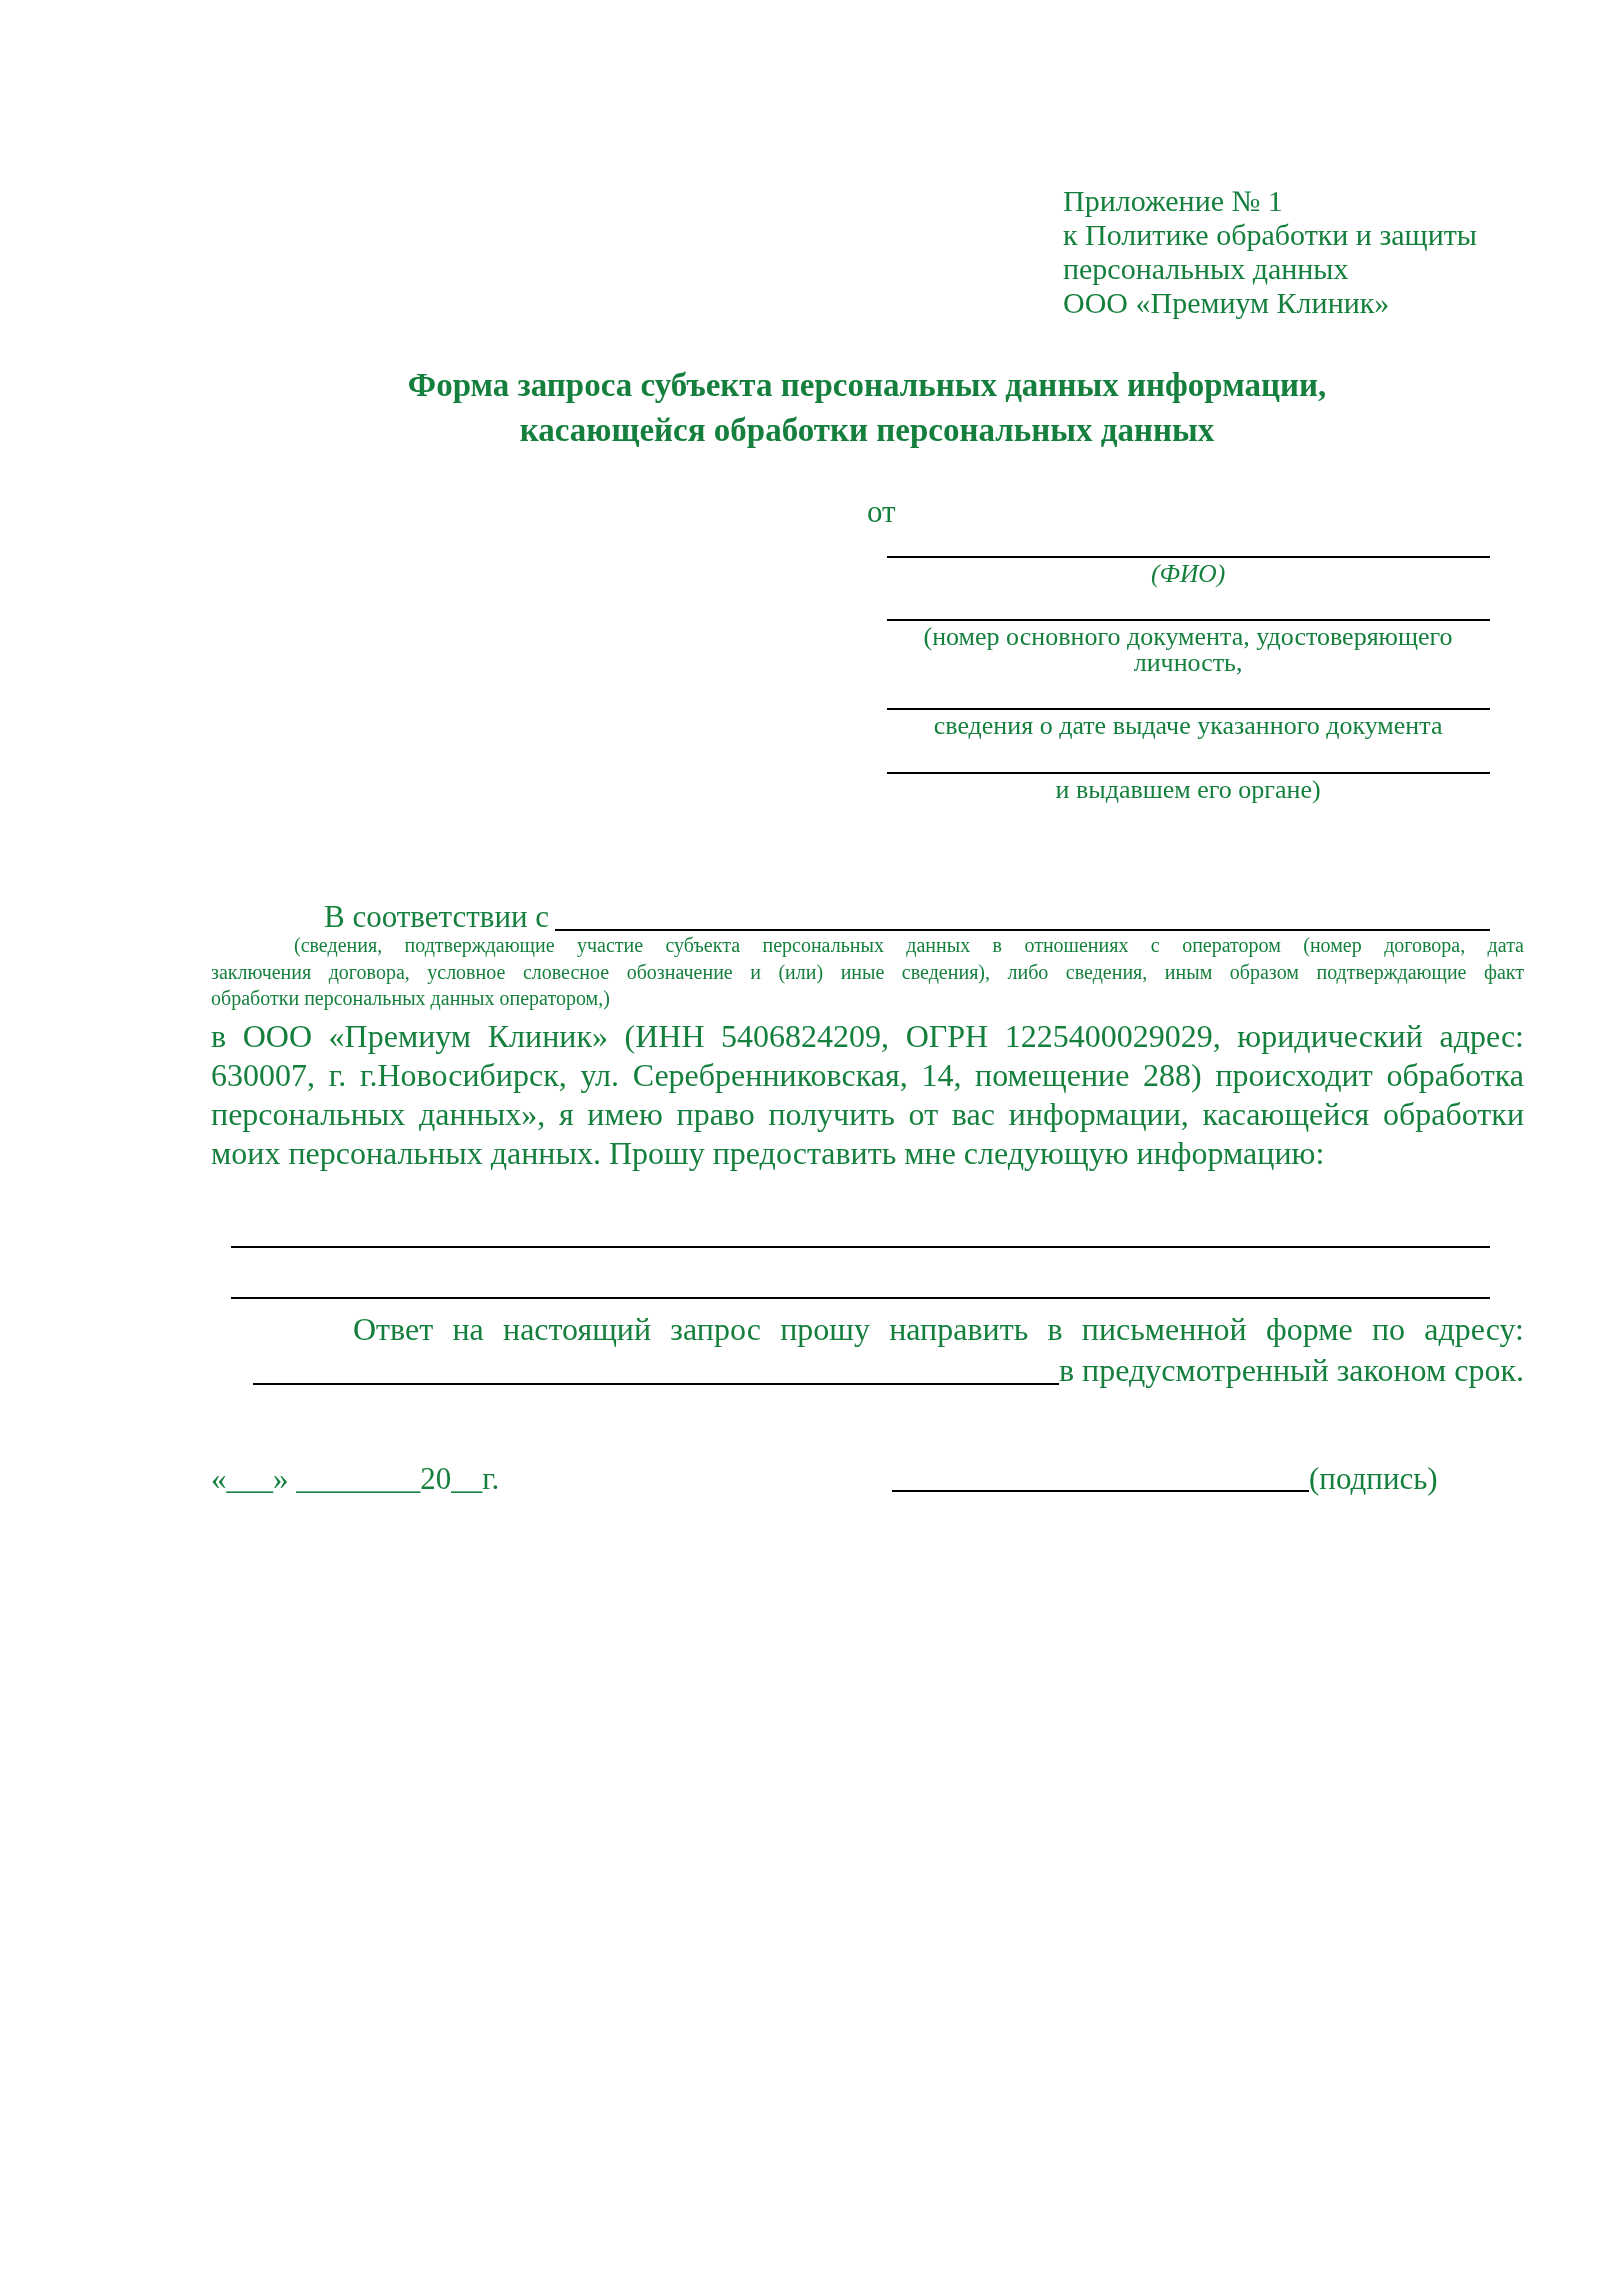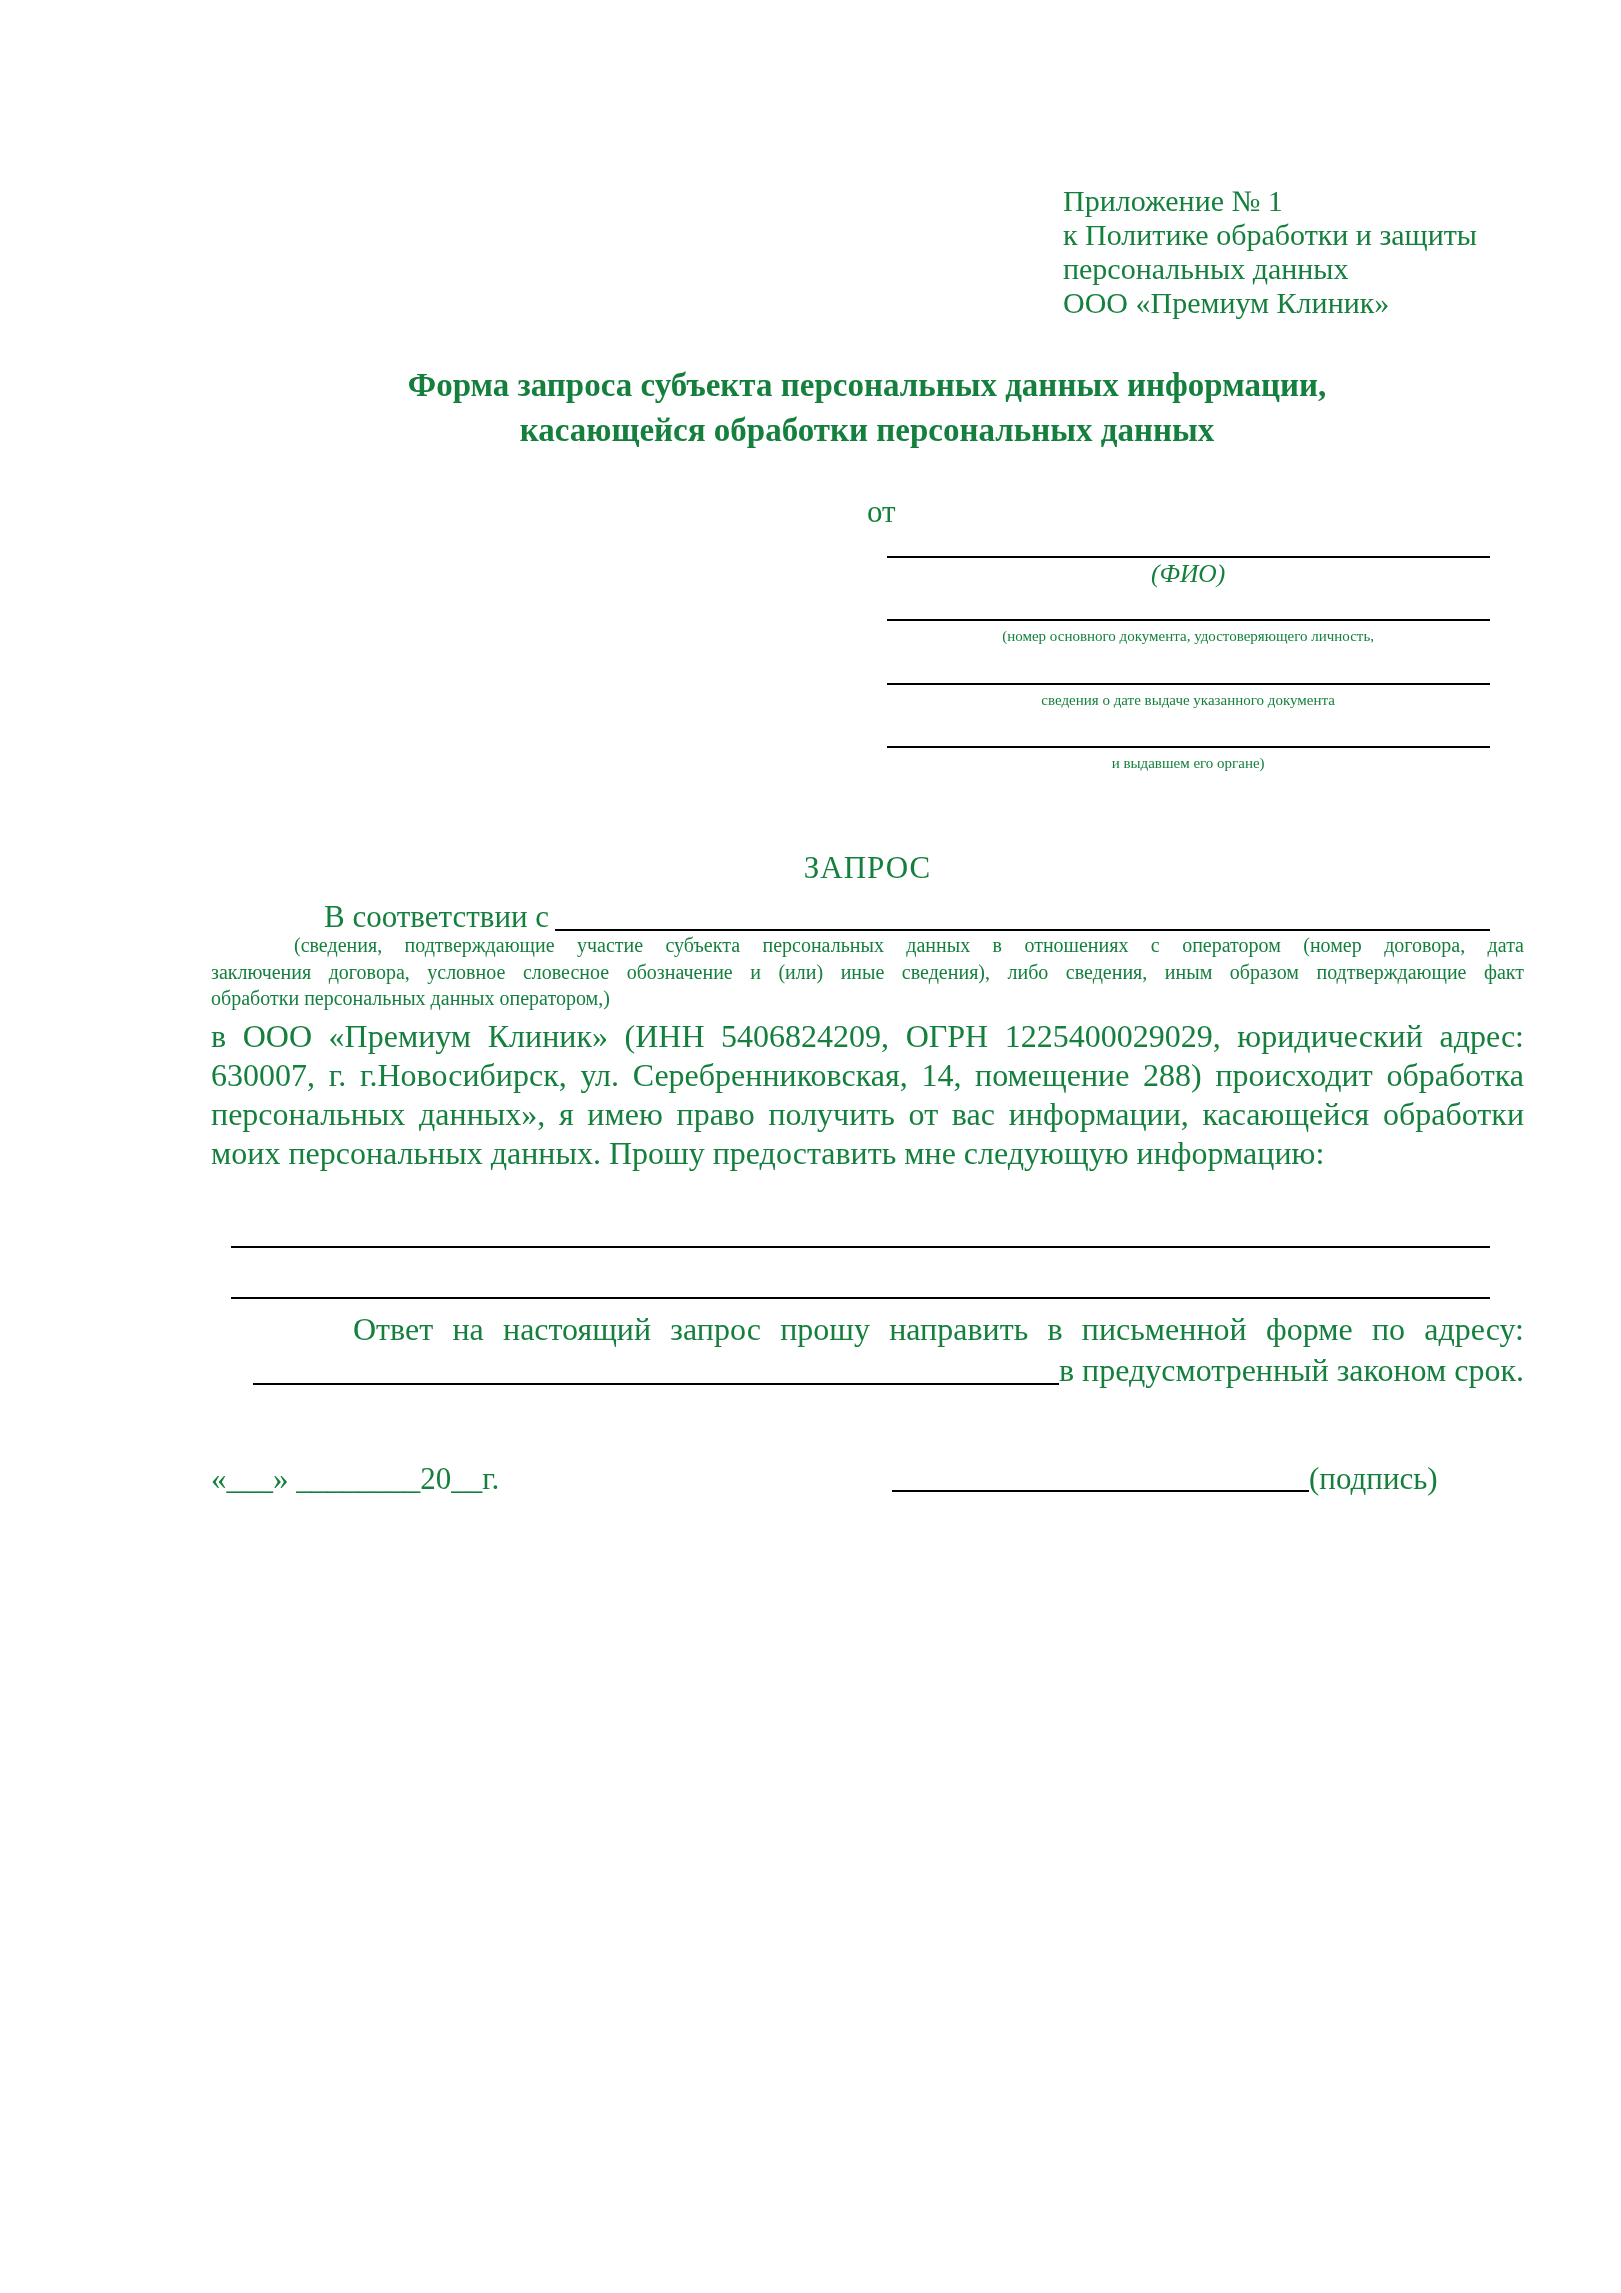--- a/index.html
+++ b/index.html
@@ -36,21 +36,21 @@
     left: 867px; top: 492px; width: 624px;
     font-size: 31px; line-height: 35px;
   }
   .addressee .from { margin-top: 2px; }
   .fld { margin-left: 19.6px; width: 603px; }
   .fld-first { margin-top: 27px; font-style: italic; }
   .fld-next  { margin-top: 33px; }
   .rule { height: 0; border-bottom: 2.9px solid #000; }
   .caption {
     margin-top: 2.9px;
-    font-size: 15px; line-height: 25.5px;
+    font-size: 26px; line-height: 25.5px;
     text-align: center;
   }
   .caption-lg { font-size: 25.5px; }
 
   
   .req-heading {
     left: 211px; top: 849px; width: 1313px;
     text-align: center; font-size: 31px; line-height: 37px;
     letter-spacing: 1px;
   }
@@ -160,21 +160,20 @@
       <div class="rule"></div>
       <div class="caption">сведения о дате выдаче указанного документа</div>
     </div>
 
     <div class="fld fld-next">
       <div class="rule"></div>
       <div class="caption">и выдавшем его органе)</div>
     </div>
   </div>
 
-  <div class="abs req-heading">ЗАПРОС</div>
 
   <div class="abs accordance">
     <span class="indent-sp"></span>
     <span>В соответствии с</span>
     <span class="fill-line"></span>
   </div>
 
   <div class="abs fine-print">
     <div class="fp-just fp-first">(сведения, подтверждающие участие субъекта персональных данных в отношениях с оператором (номер договора, дата</div>
     <div class="fp-just">заключения договора, условное словесное обозначение и (или) иные сведения), либо сведения, иным образом подтверждающие факт</div>

